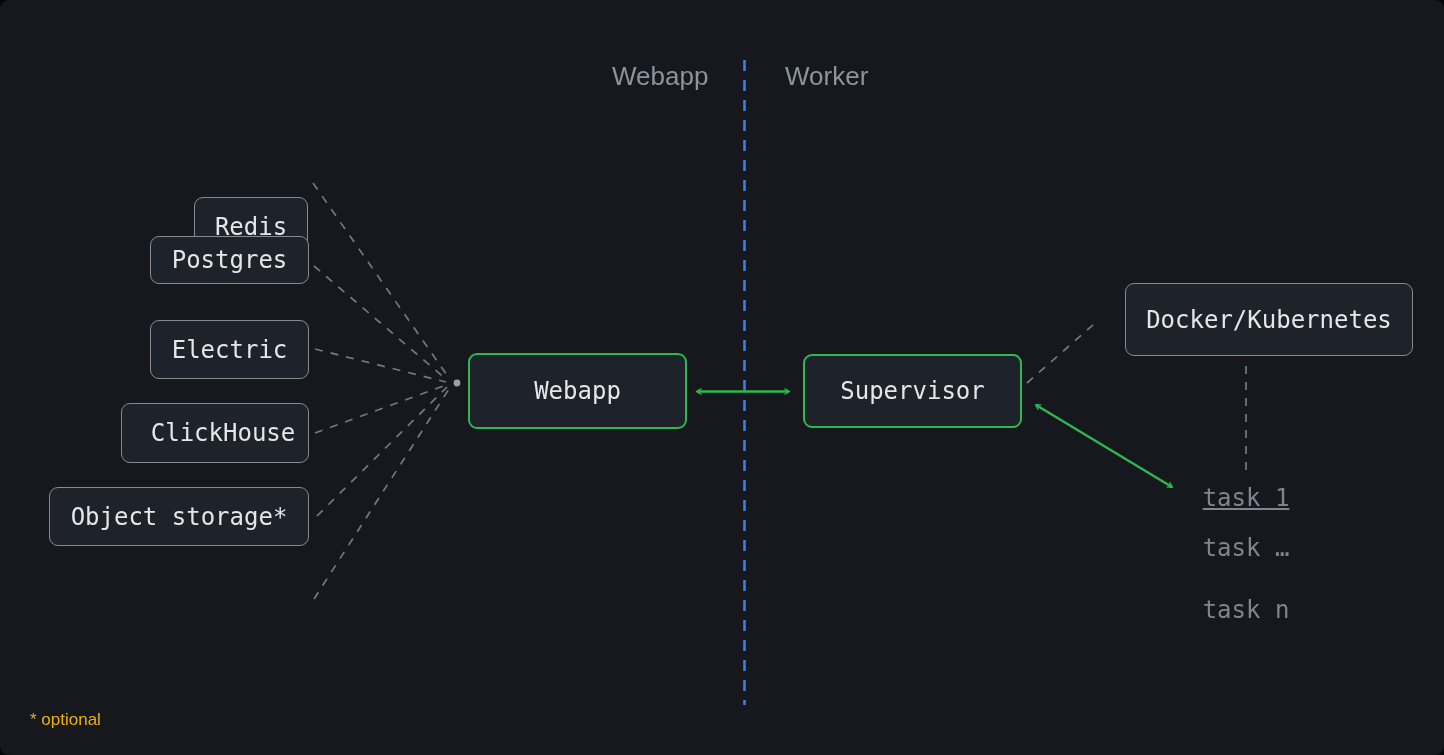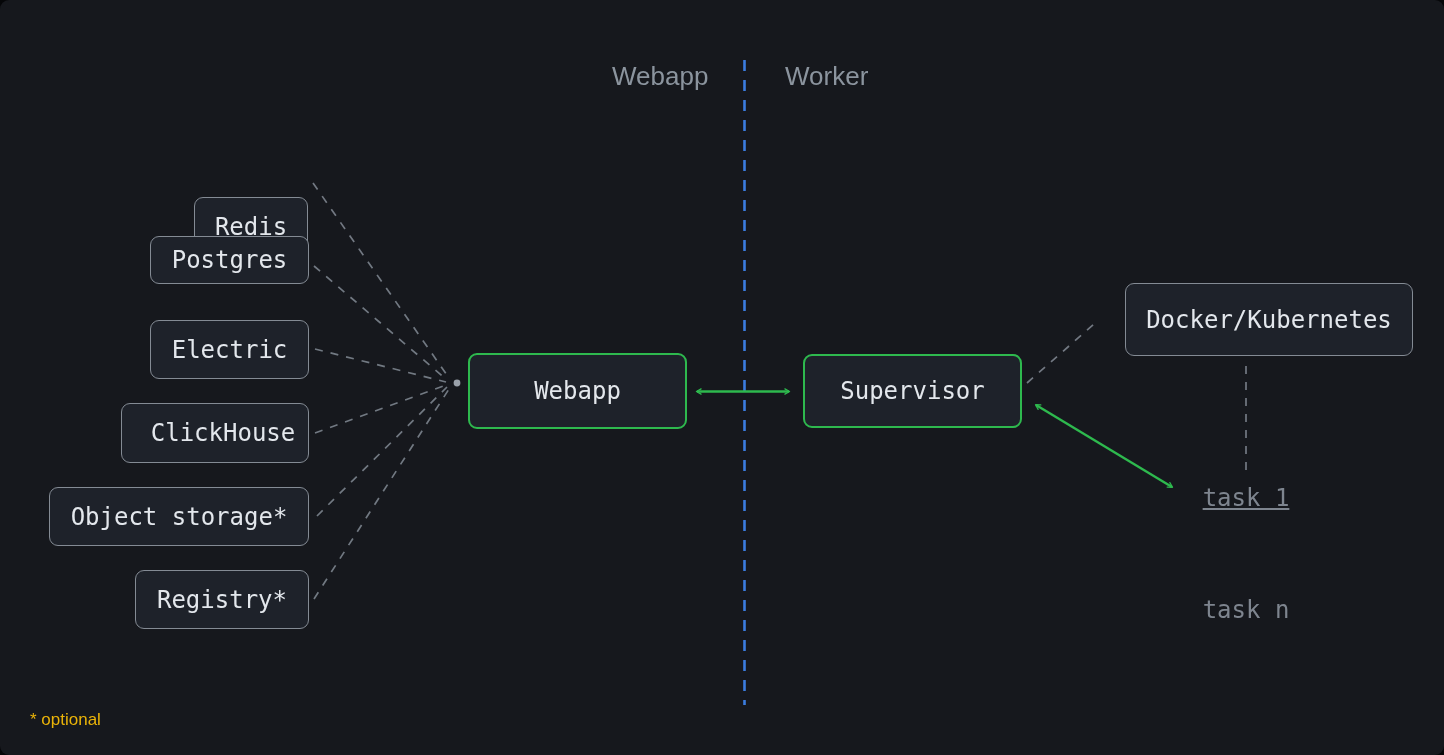--- a/index.html
+++ b/index.html
@@ -102,24 +102,24 @@
   </svg>
 
   <div class="section-label" style="left:612px; top:61px;">Webapp</div>
   <div class="section-label" style="left:785px; top:61px;">Worker</div>
 
   <div class="node" style="left:194px; top:153px; width:114px; height:59px;margin-top:44px;">Redis</div>
   <div class="node" style="left:150px; top:236px; width:159px; height:48px;">Postgres</div>
   <div class="node" style="left:150px; top:320px; width:159px; height:59px;">Electric</div>
   <div class="node" style="left:121px; top:403px; width:188px; height:60px;padding-left:16px;">ClickHouse</div>
   <div class="node" style="left:49px; top:487px; width:260px; height:59px;">Object storage*</div>
-  <div class="node" style="left:135px; top:570px; width:174px; height:59px;">Registry*</div>
 
   <div class="node green" style="left:468px; top:353px; width:219px; height:76px;">Webapp</div>
   <div class="node green" style="left:803px; top:354px; width:219px; height:74px;">Supervisor</div>
   <div class="node" style="left:1101px; top:283px; width:288px; height:73px;margin-left:24px;">Docker/Kubernetes</div>
 
   <div class="task-label" style="left:1146px; top:484px;text-decoration:underline;">task 1</div>
+  <div class="task-label" style="left:1146px; top:534px;">task …</div>
   <div class="task-label" style="left:1146px; top:584px;margin-top:12px;">task n</div>
 
   <div class="footnote">* optional</div>
 
 </div>
 
 </body></html>

